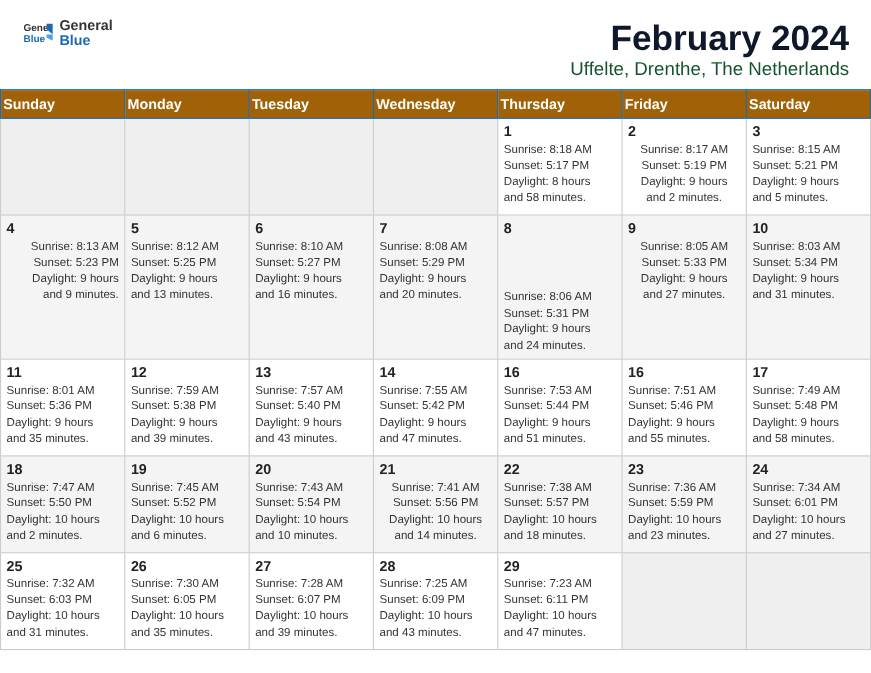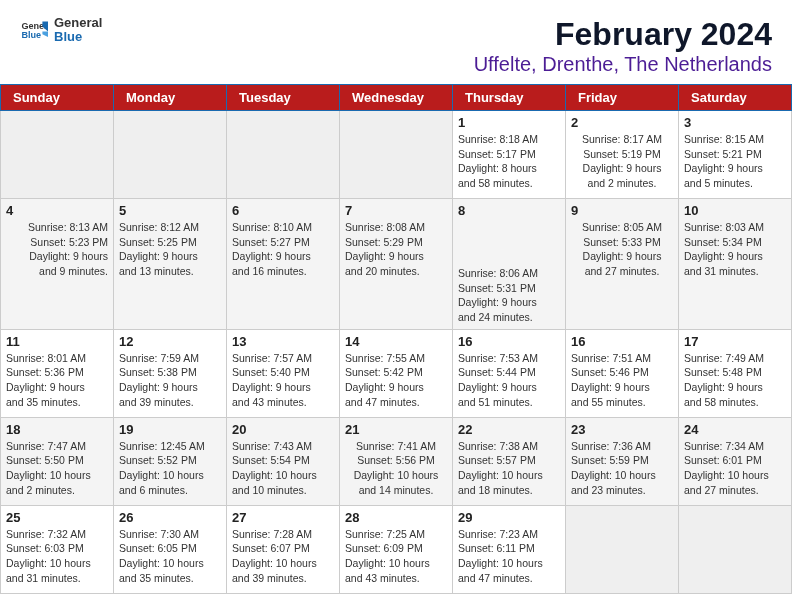--- a/index.html
+++ b/index.html
@@ -33,35 +33,35 @@
       text-align: right;
     }
 
     .month-year {
       font-size: 32px;
       font-weight: bold;
       color: #0f172a;
     }
 
     .location {
-      font-size: 20px;
-      color: #4c1d95;
+      font-size: 17px;
+      color: #14532d;
     }
 
     .calendar {
       width: 100%;
       border-collapse: collapse;
       font-size: 11px;
     }
 
     .calendar thead th {
-      background: #b91c1c;
+      background: #a16207;
       color: #fff;
       text-align: left;
-      padding: 5px 12px;
+      padding: 5px 2px;
       font-size: 13px;
       font-weight: bold;
       border: 1px solid #1a6ab0;
     }
 
     .calendar tbody td {
       vertical-align: top;
       border: 1px solid #ccc;
       padding: 4px 5px;
       width: 113px;
@@ -264,21 +264,21 @@
       <tr>
         <td>
           <span class="day-num">18</span>
           <div class="day-info" style="white-space: pre-line;">Sunrise: 7:47 AM
 Sunset: 5:50 PM
 Daylight: 10 hours
 and 2 minutes.</div>
         </td>
         <td>
           <span class="day-num">19</span>
-          <div class="day-info" style="white-space: pre-line;">Sunrise: 12:45 AM
+          <div class="day-info" style="white-space: pre-line;">Sunrise: 7:45 AM
 Sunset: 5:52 PM
 Daylight: 10 hours
 and 6 minutes.</div>
         </td>
         <td>
           <span class="day-num">20</span>
           <div class="day-info" style="white-space: pre-line;">Sunrise: 7:43 AM
 Sunset: 5:54 PM
 Daylight: 10 hours
 and 10 minutes.</div>

